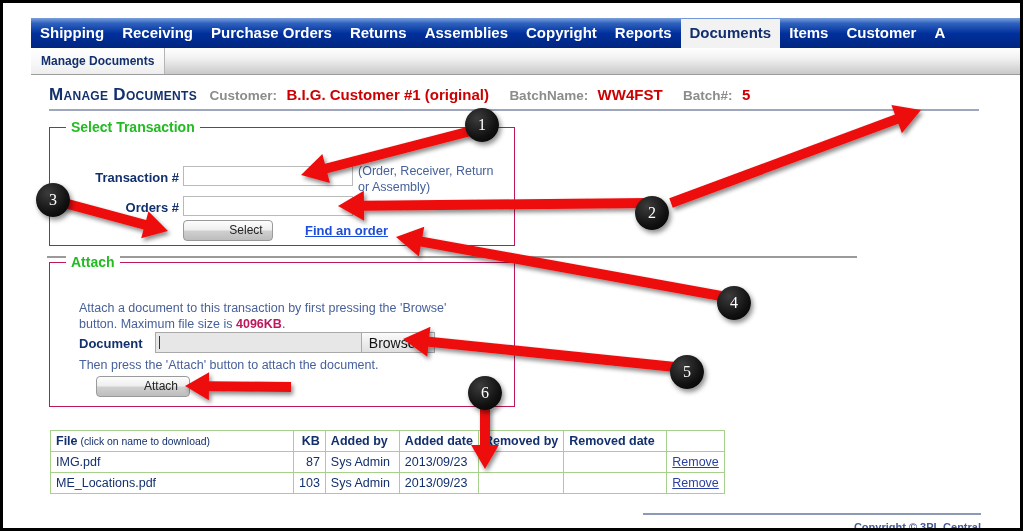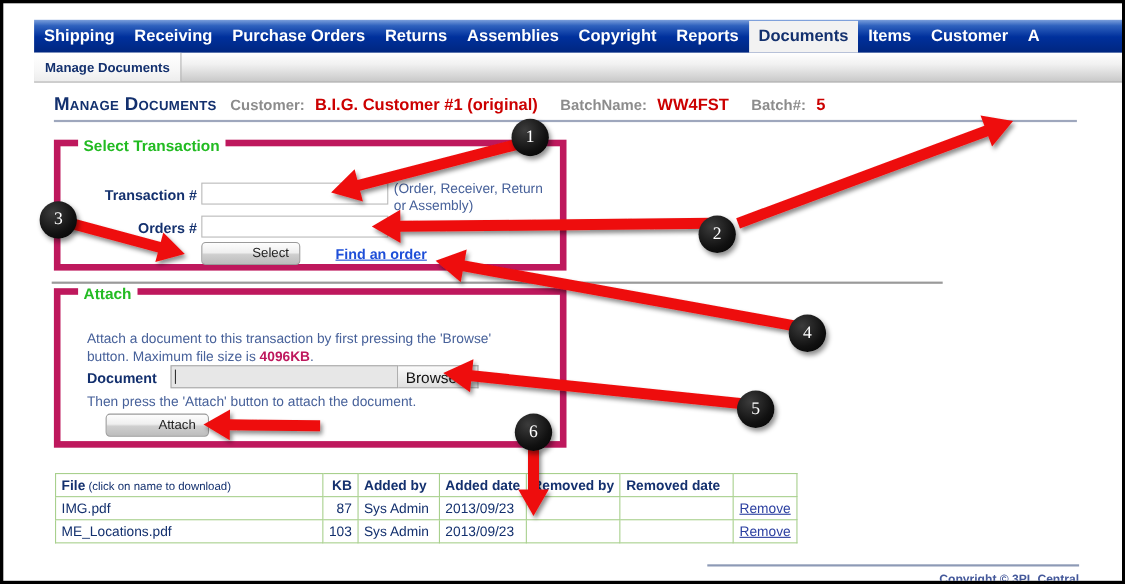--- a/index.html
+++ b/index.html
@@ -73,21 +73,21 @@
   .lbl-grey { color: #8c8c8c; font-weight: bold; font-size: 13.5px; }
   .val-red  { color: #cc0000; font-weight: bold; font-size: 15px; }
   .title-rule {
     position: absolute; left: 46px; top: 106px; width: 930px; height: 2px;
     background: #9ea7bd;
   }
 
   
   .fs {
     position: absolute;
-    border: 6px solid #be185d;
+    border: 1px solid #be185d;
   }
   .fs-legend {
     position: absolute; top: -9px; left: 16px;
     background: #ffffff;
     padding: 0 5px;
     color: #22bb22;
     font-weight: bold;
     font-size: 14px;
   }
   #fs-select { left: 46px; top: 124px; width: 466px; height: 119px; }

